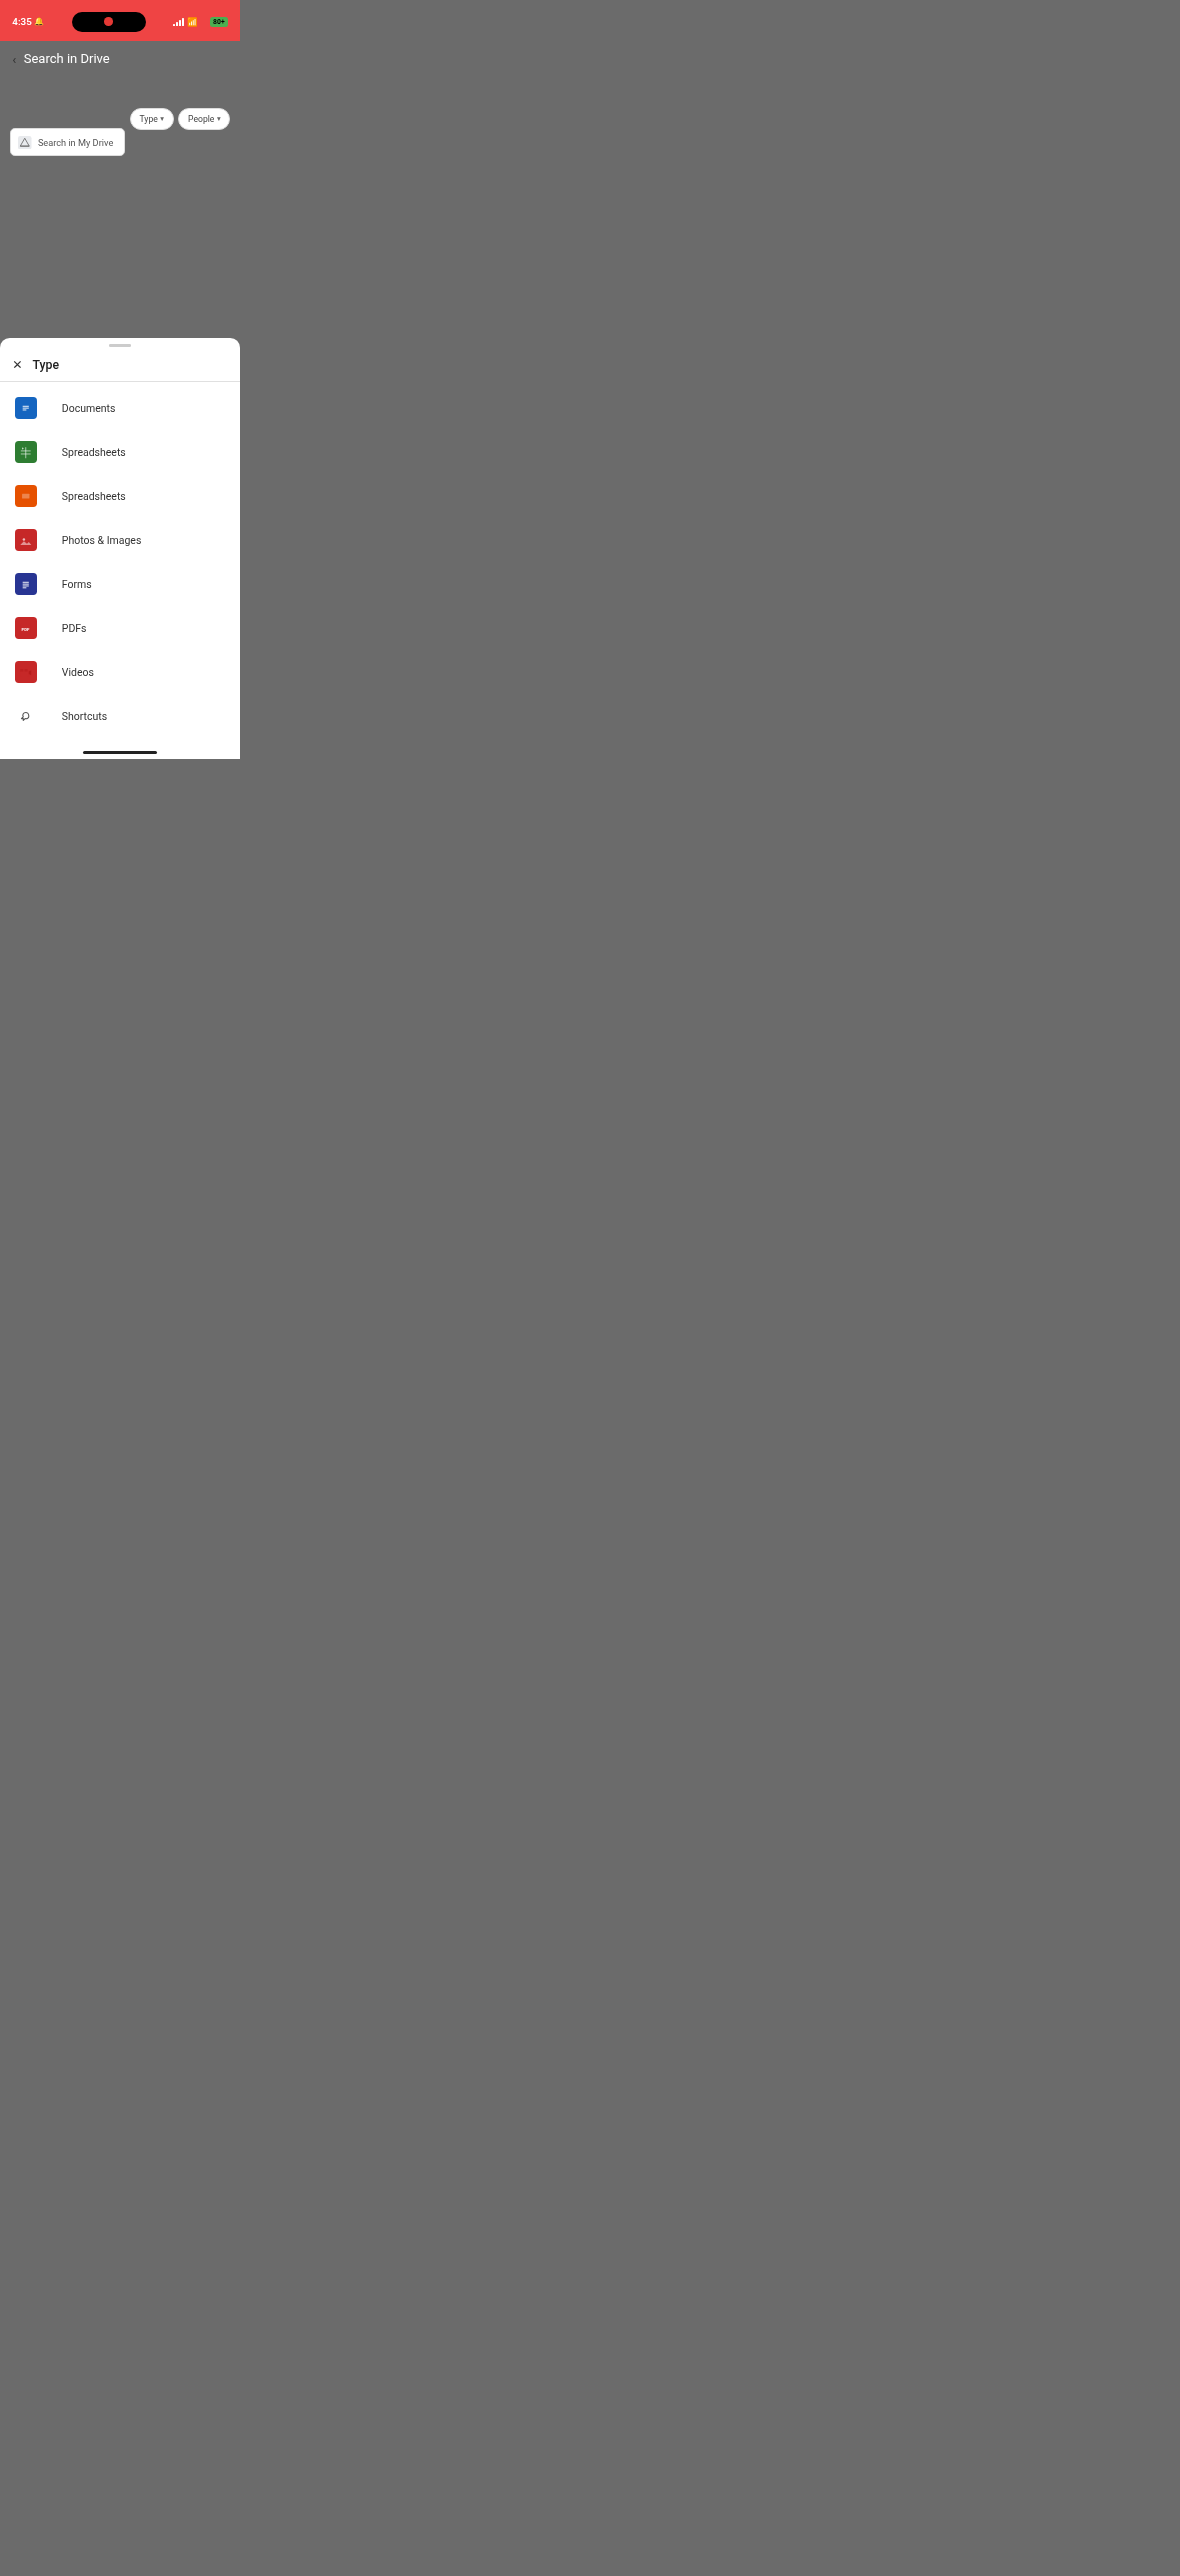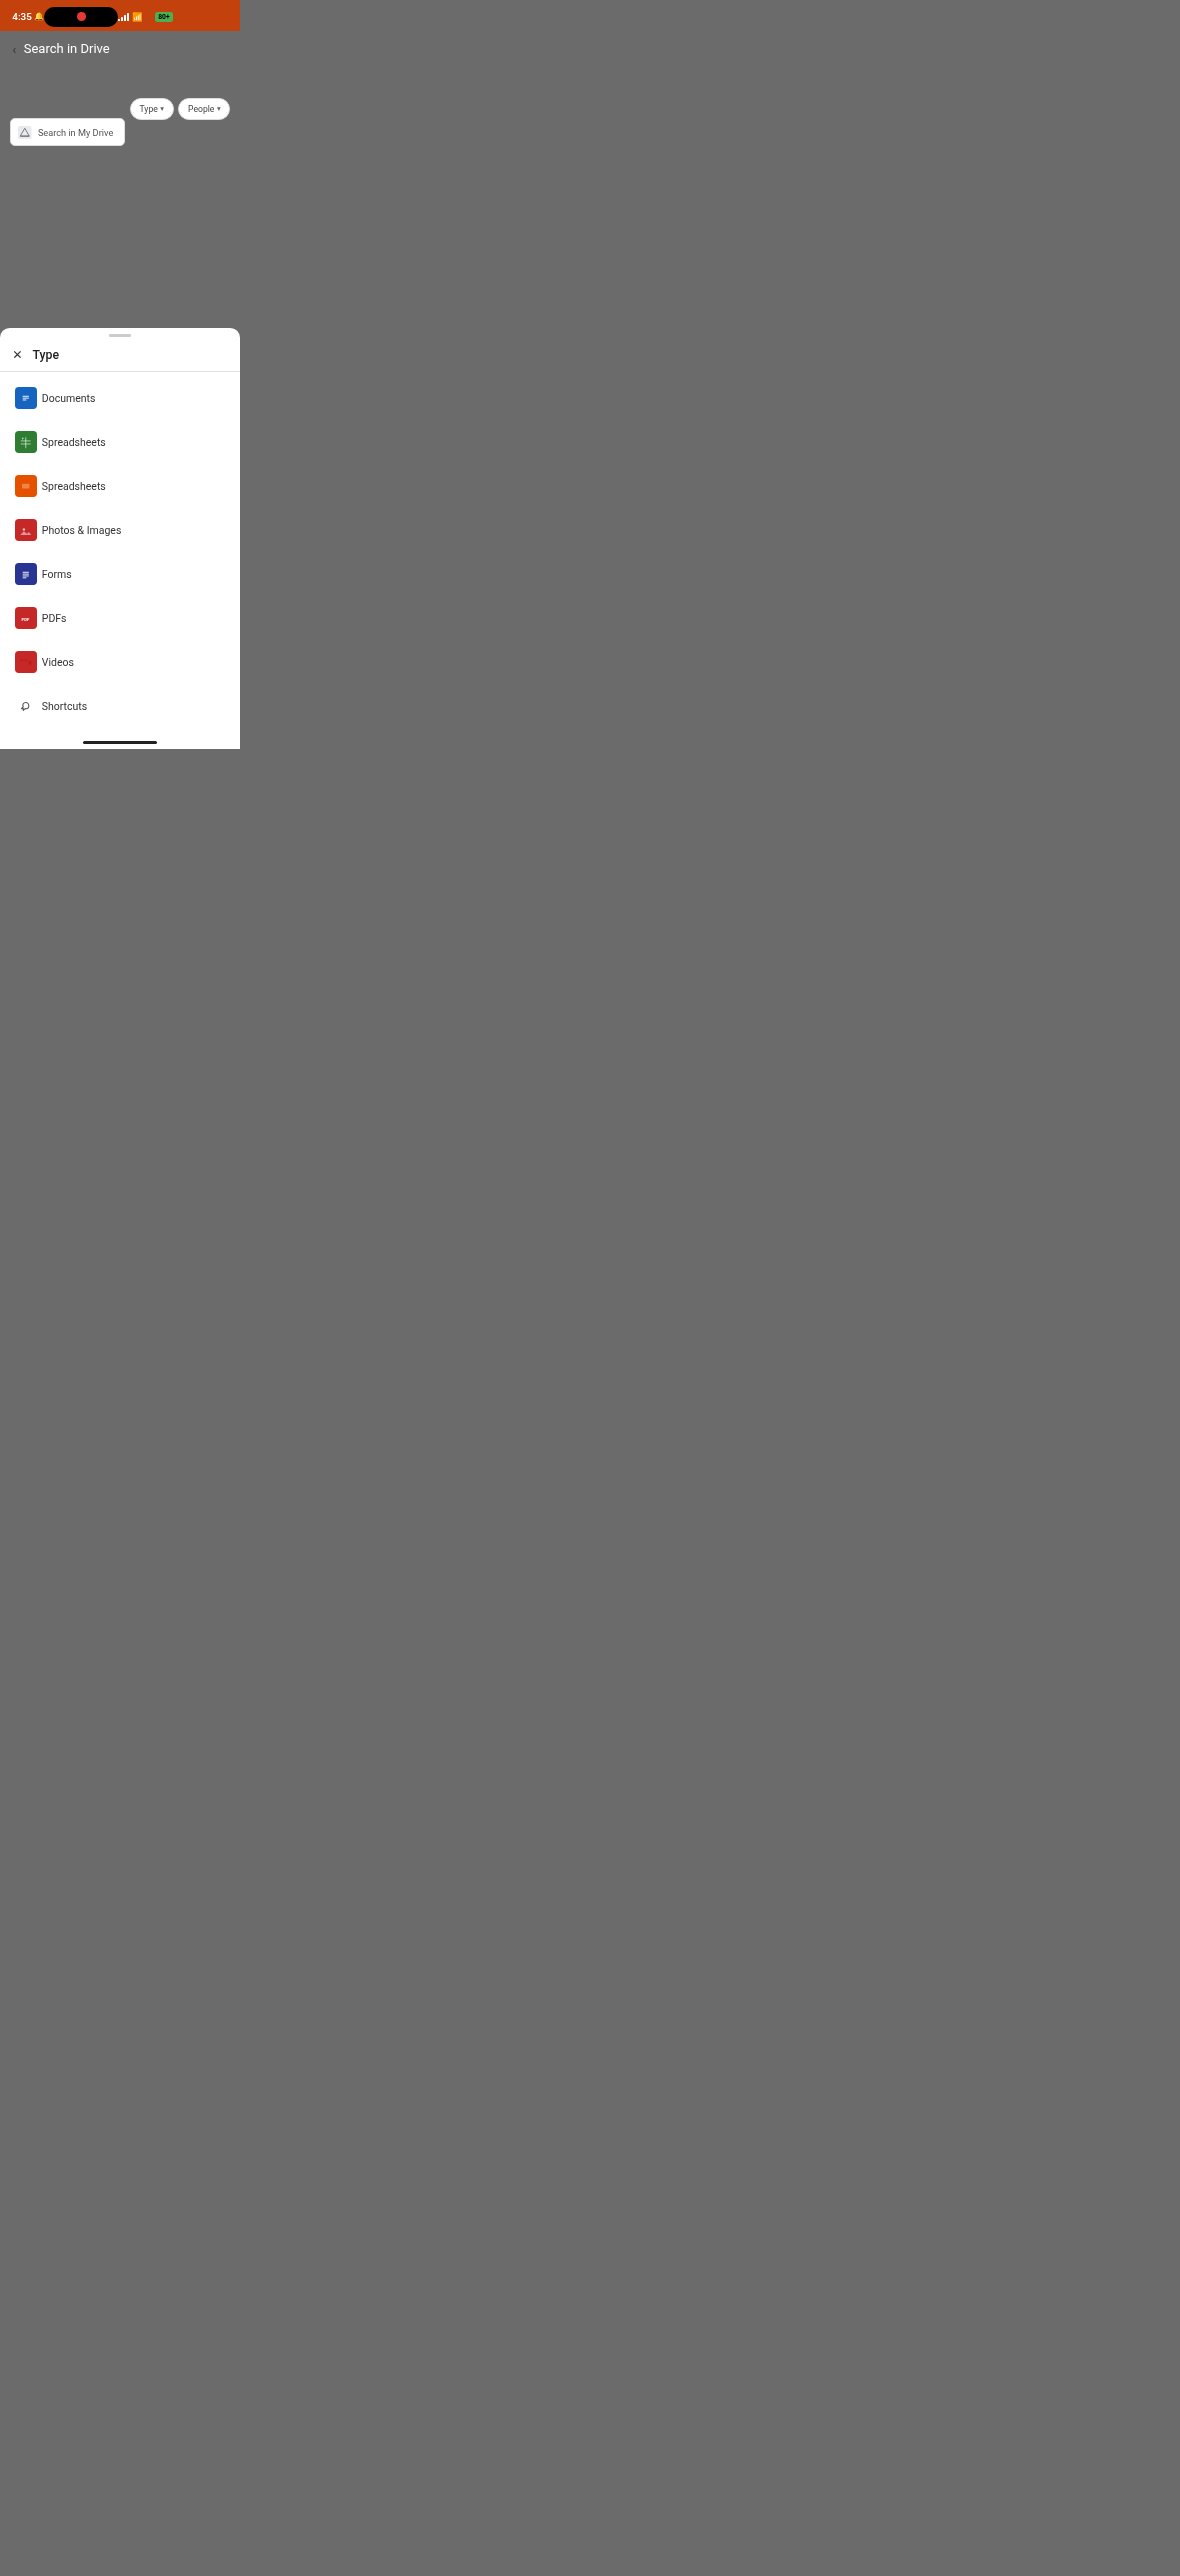--- a/index.html
+++ b/index.html
@@ -15,24 +15,25 @@
       font-family: 'Roboto', Arial, sans-serif;
       background: #6b6b6b;
       position: relative;
       overflow-x: hidden;
     }
 
     
     .status-bar {
       display: flex;
       align-items: center;
+      justify-content: space-between;
       padding: 7.4px 12.3px 4.9px 12.3px;
-      background: #c2410c;
-      color: #fff;
-      height: 31px;
+      background: #ef4444;
+      color: #fff;
+      height: 41px;
     }
 
     .status-time {
       font-size: 9.8px;
       font-weight: 600;
       color: #fff;
       display: flex;
       align-items: center;
       gap: 2.5px;
     }
@@ -211,21 +212,21 @@
 
     
     .type-list {
       padding: 4.9px 0;
     }
 
     .type-item {
       display: flex;
       align-items: center;
       padding: 11px 14.8px;
-      gap: 5px;
+      gap: 25px;
       cursor: pointer;
     }
 
     .type-icon {
       width: 22px;
       height: 22px;
       border-radius: 3.7px;
       display: flex;
       align-items: center;
       justify-content: center;

